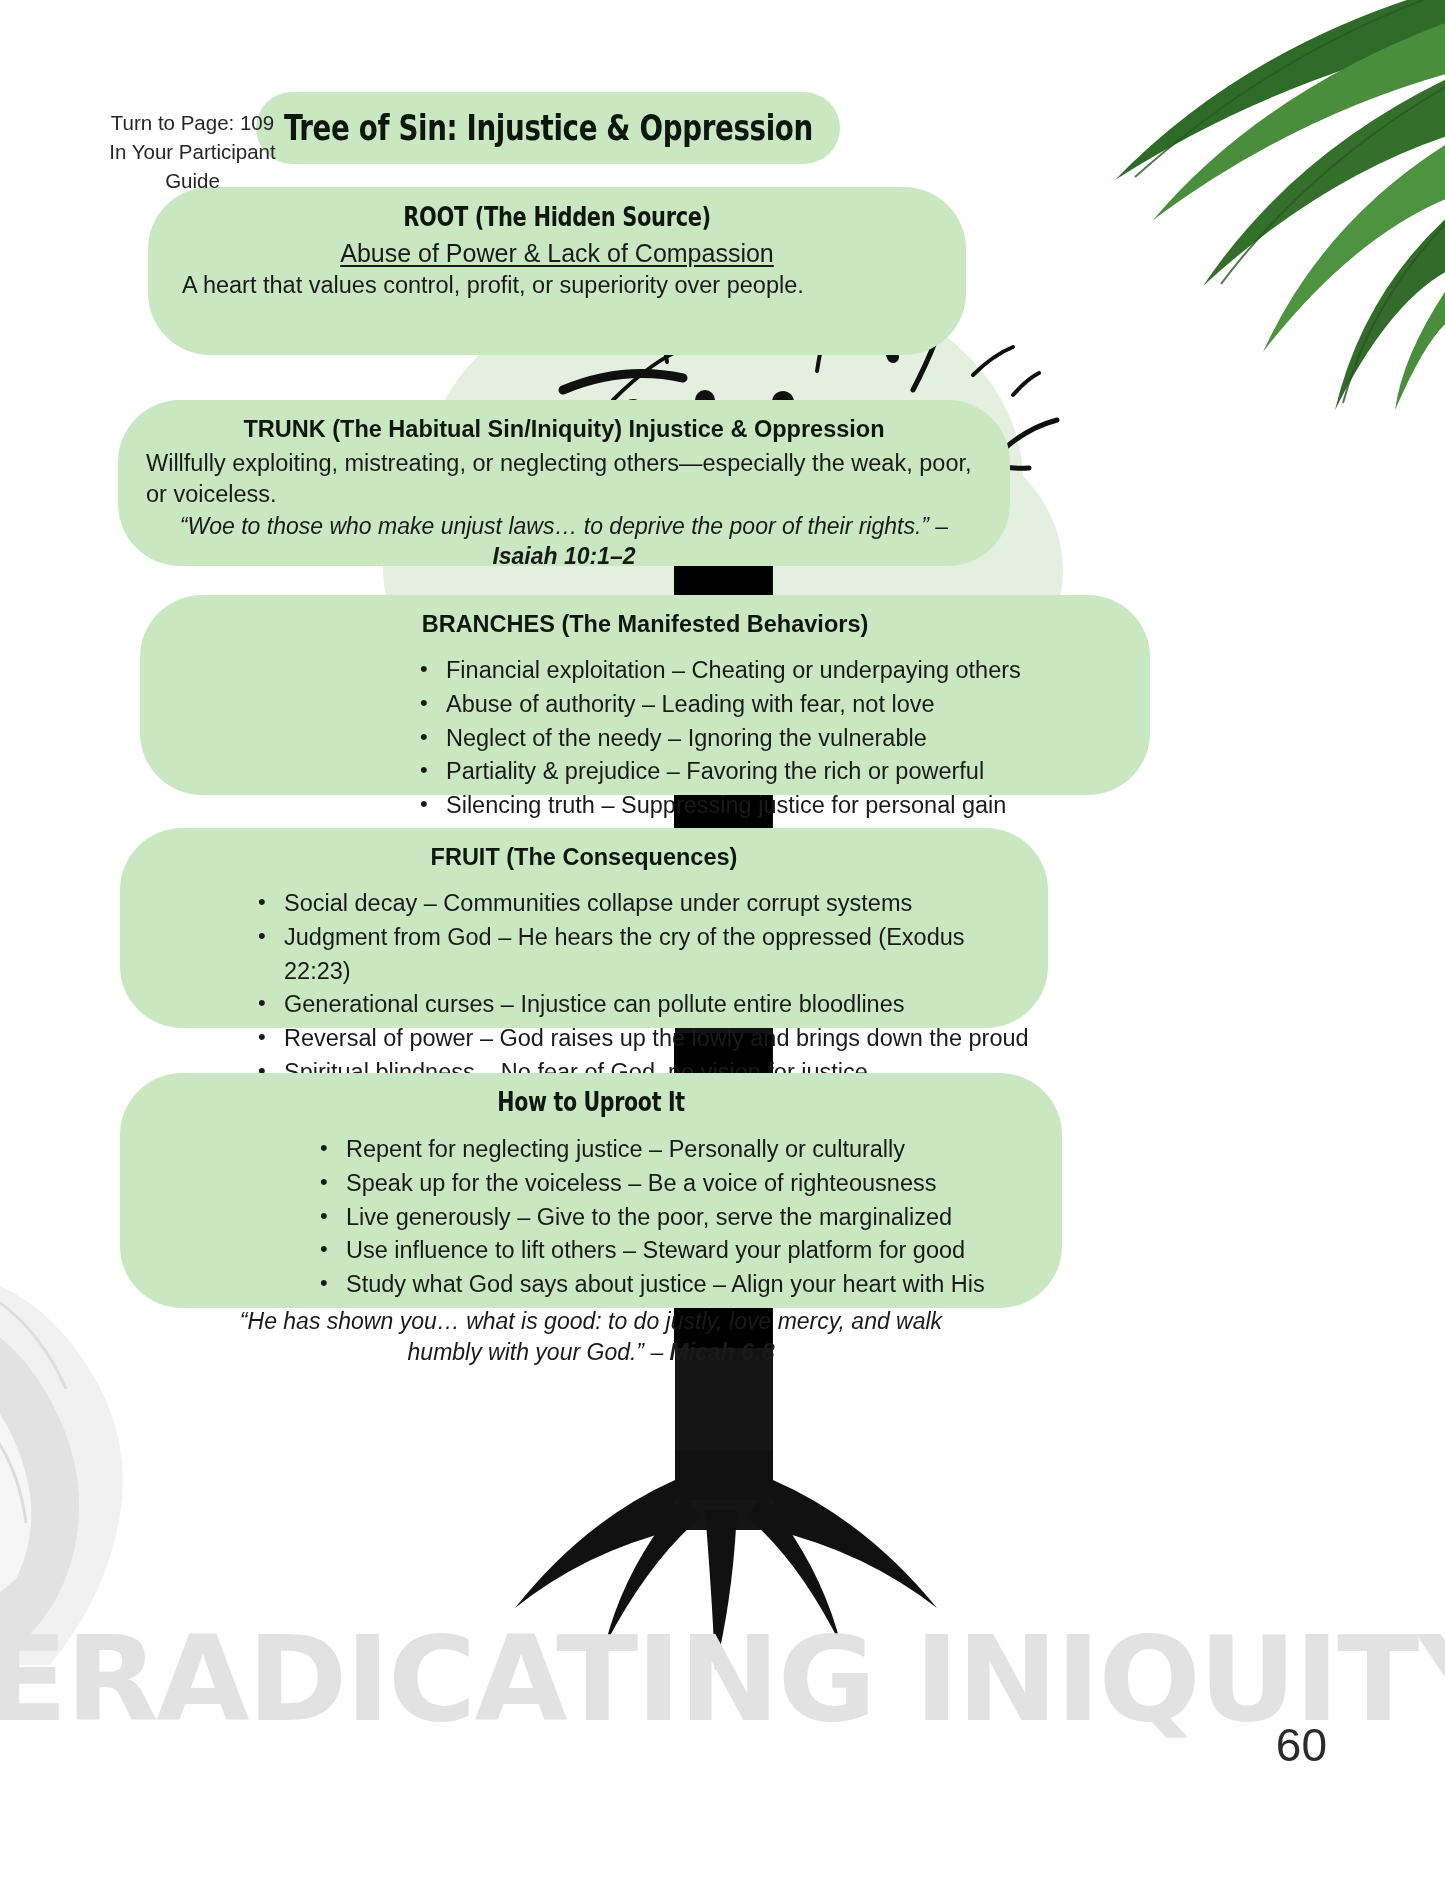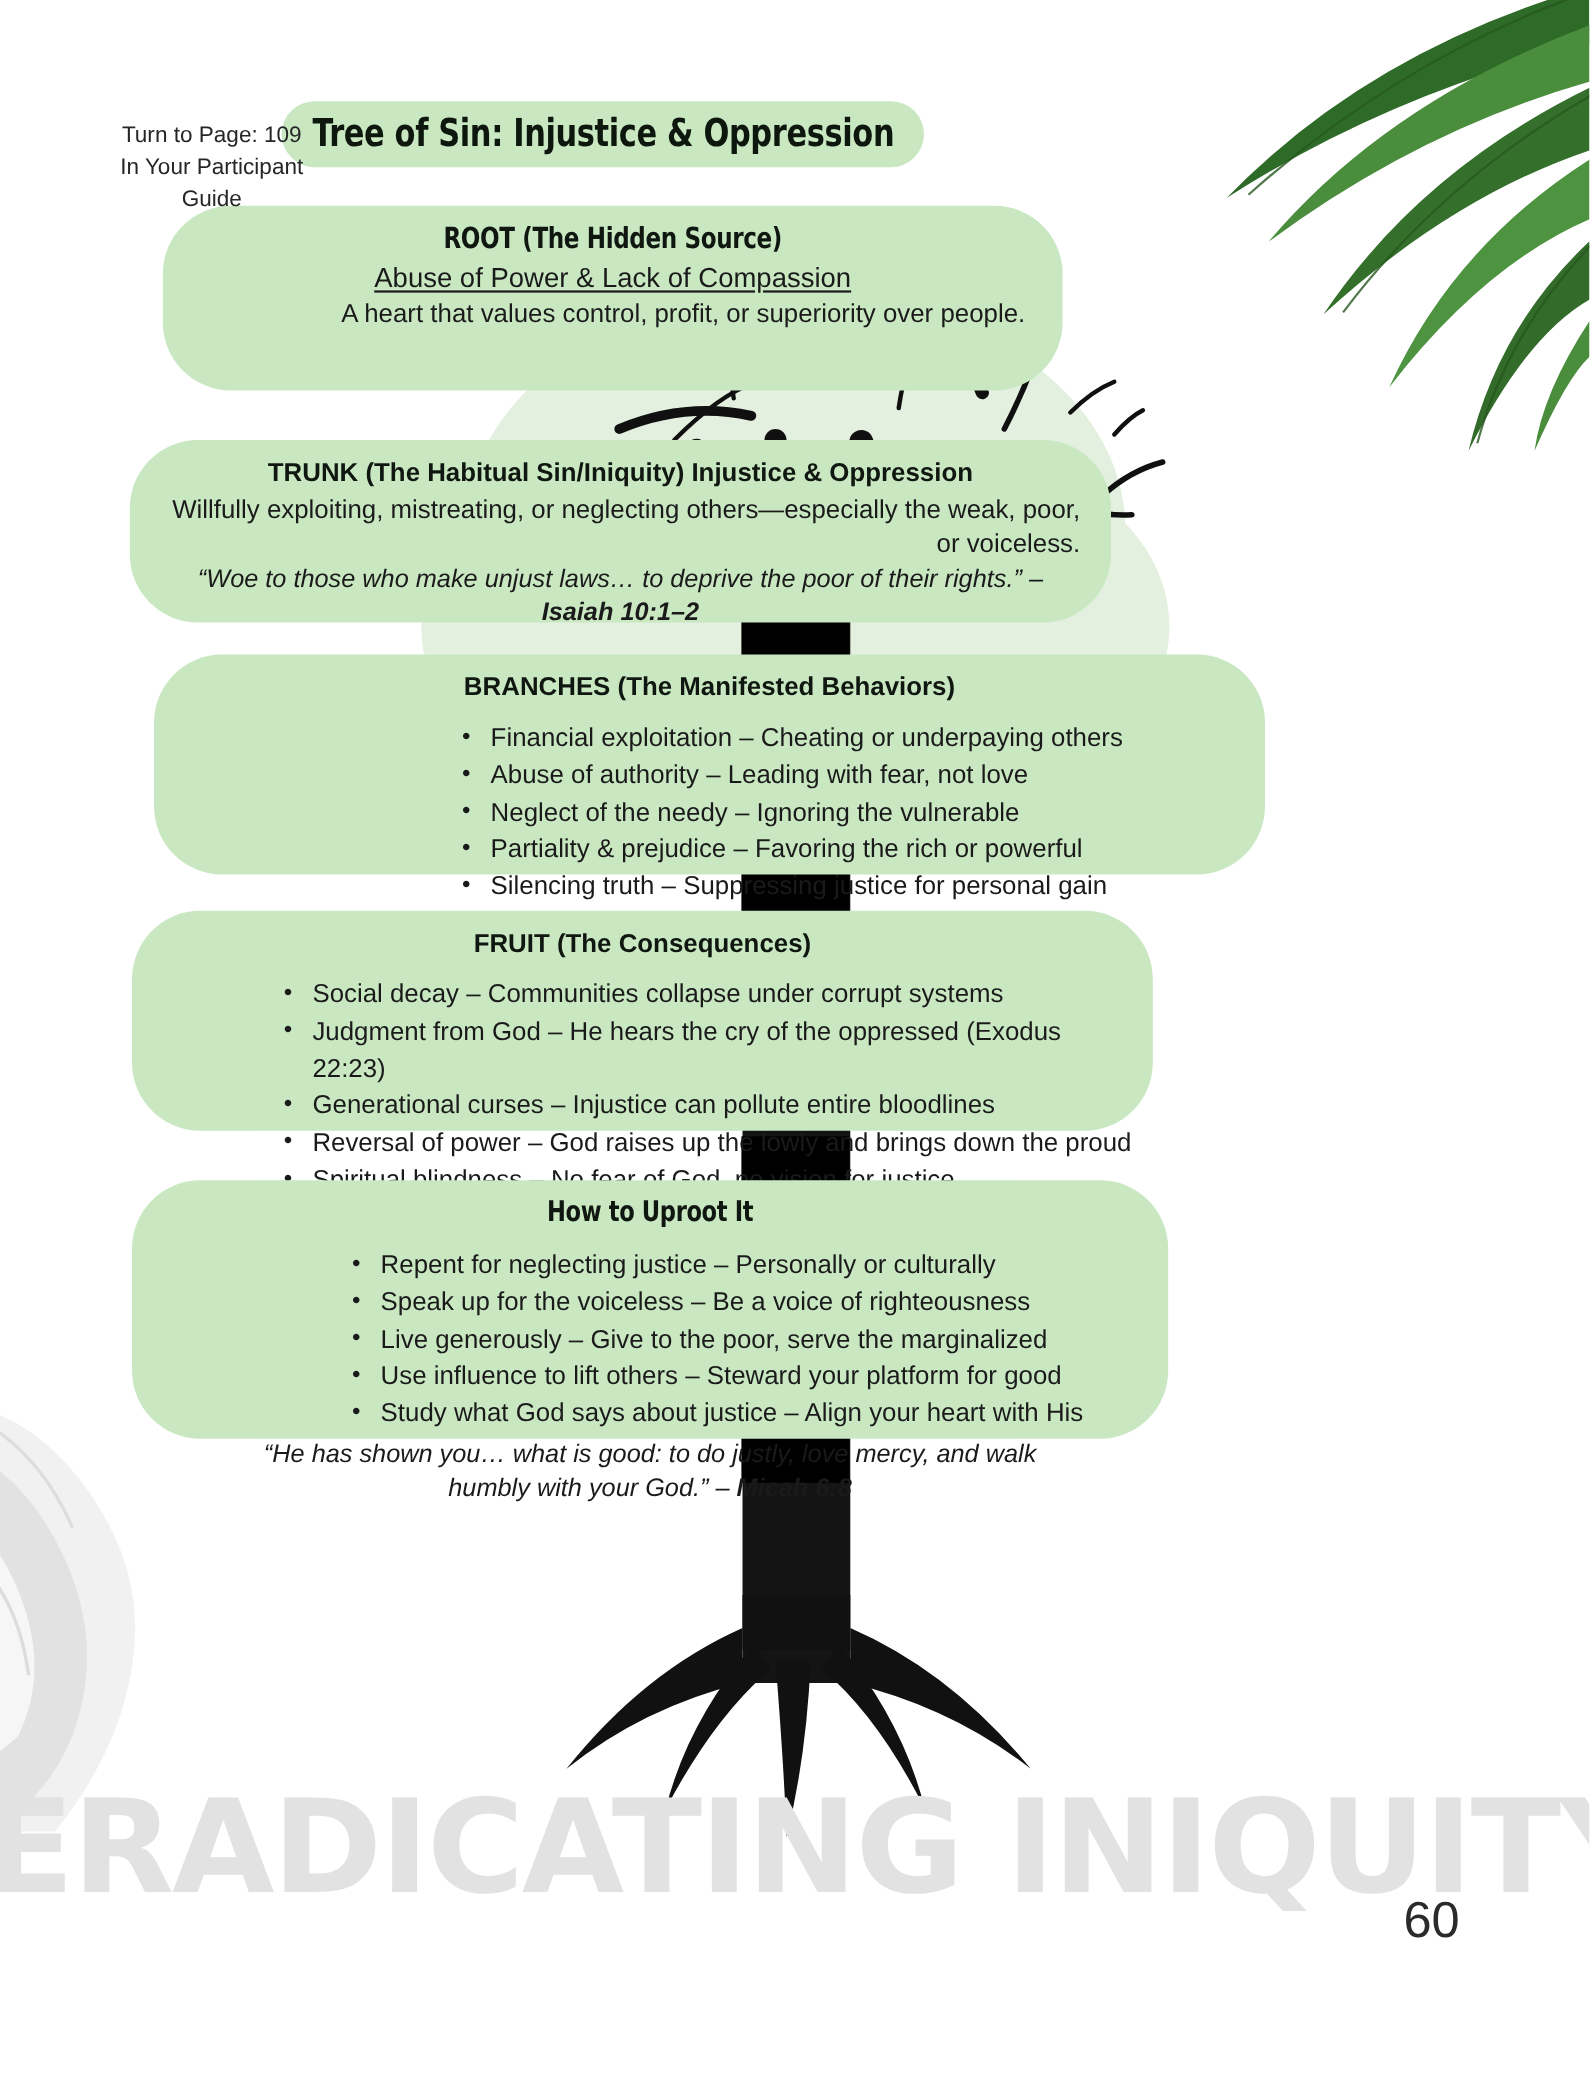--- a/index.html
+++ b/index.html
@@ -107,21 +107,21 @@
   
   .cond {
     font-family: "DejaVu Sans Condensed", "Liberation Sans Narrow", "Liberation Sans", sans-serif;
     font-weight: bold;
     transform: scaleX(0.88);
     transform-origin: center center;
     letter-spacing: -0.4px;
   }
 
   .body-line {
-    text-align: right;
+    text-align: left;
     font-size: 23.5px;
     line-height: 1.33;
     color: #1a1a1a;
   }
   .underline-line {
     text-align: center;
     font-size: 25px;
     line-height: 1.3;
     text-decoration: underline;
     text-underline-offset: 3px;
@@ -156,21 +156,21 @@
     top: -1px;
     font-size: 22px;
     color: #1a1a1a;
   }
 
   
   #title-panel {
     left: 256px;
     top: 92px;
     width: 584px;
-    height: 60px;
+    height: 72px;
     border-radius: 36px;
     display: flex;
     align-items: center;
     justify-content: center;
   }
   #title-text {
     font-size: 35px;
     color: #0d170d;
     white-space: nowrap;
   }

